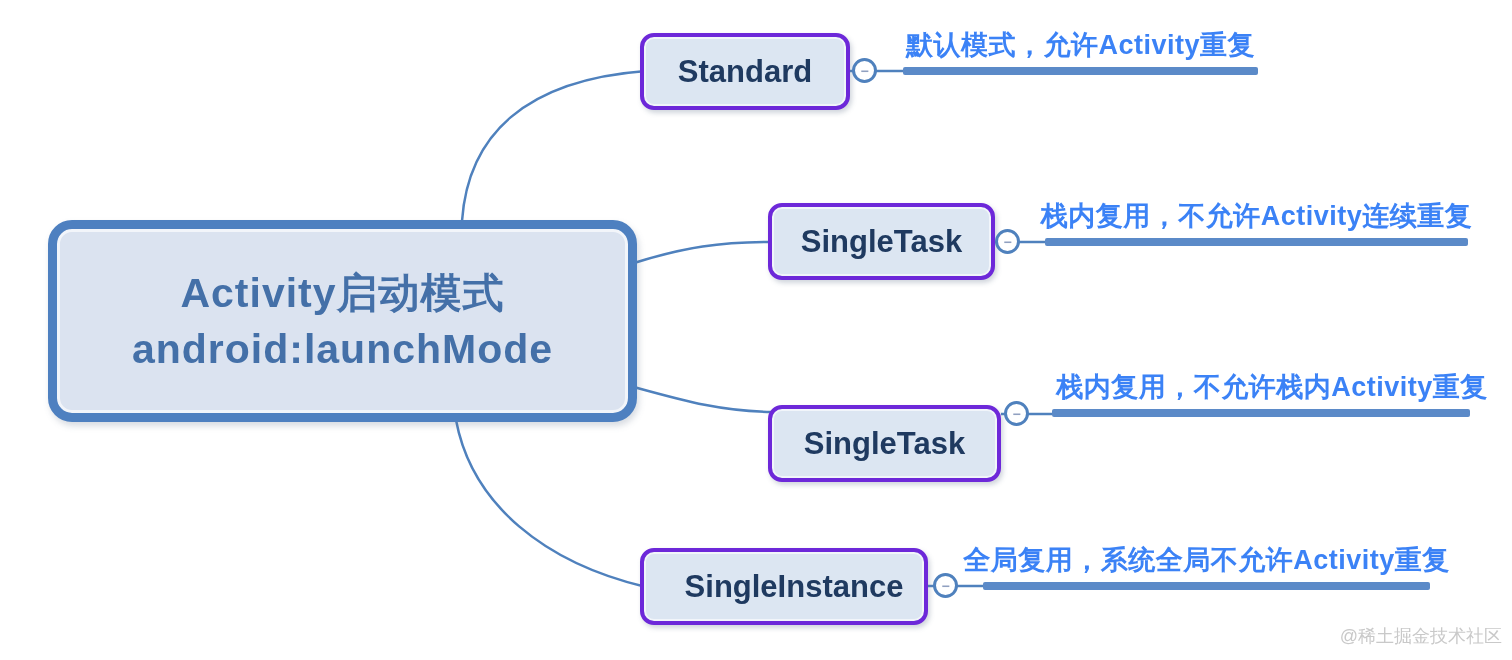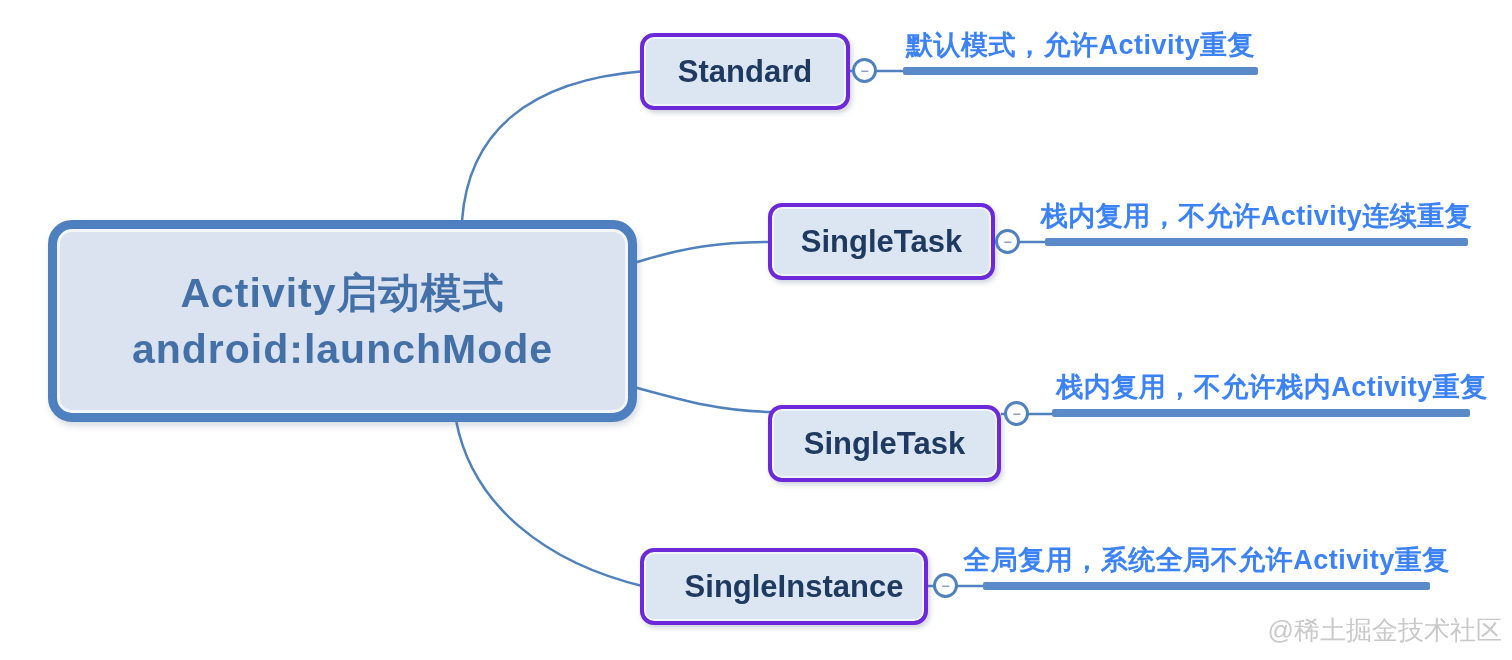--- a/index.html
+++ b/index.html
@@ -72,21 +72,21 @@
     letter-spacing: 0.5px;
   }
   .desc-standard       { left: 903px;  top: 27px;  width: 355px; }
   .desc-singletop      { left: 1045px; top: 198px; width: 423px; }
   .desc-singletask     { left: 1052px; top: 369px; width: 418px; margin-left: 11px; }
   .desc-singleinstance { left: 983px;  top: 542px; width: 447px; }
 
   
   .watermark {
     position: absolute; right: 10px; bottom: 12px;
-    color: #c9c9c9; font-size: 26px; z-index: 2; white-space: nowrap;
+    color: #c9c9c9; font-size: 18px; z-index: 2; white-space: nowrap;
   }
 </style>
 </head>
 <body>
 
 <div id="canvas">
 
   <svg class="connectors" width="1512" height="660" viewBox="0 0 1512 660">
     <g fill="none" stroke="#4f81bd" stroke-width="2.5">
 

